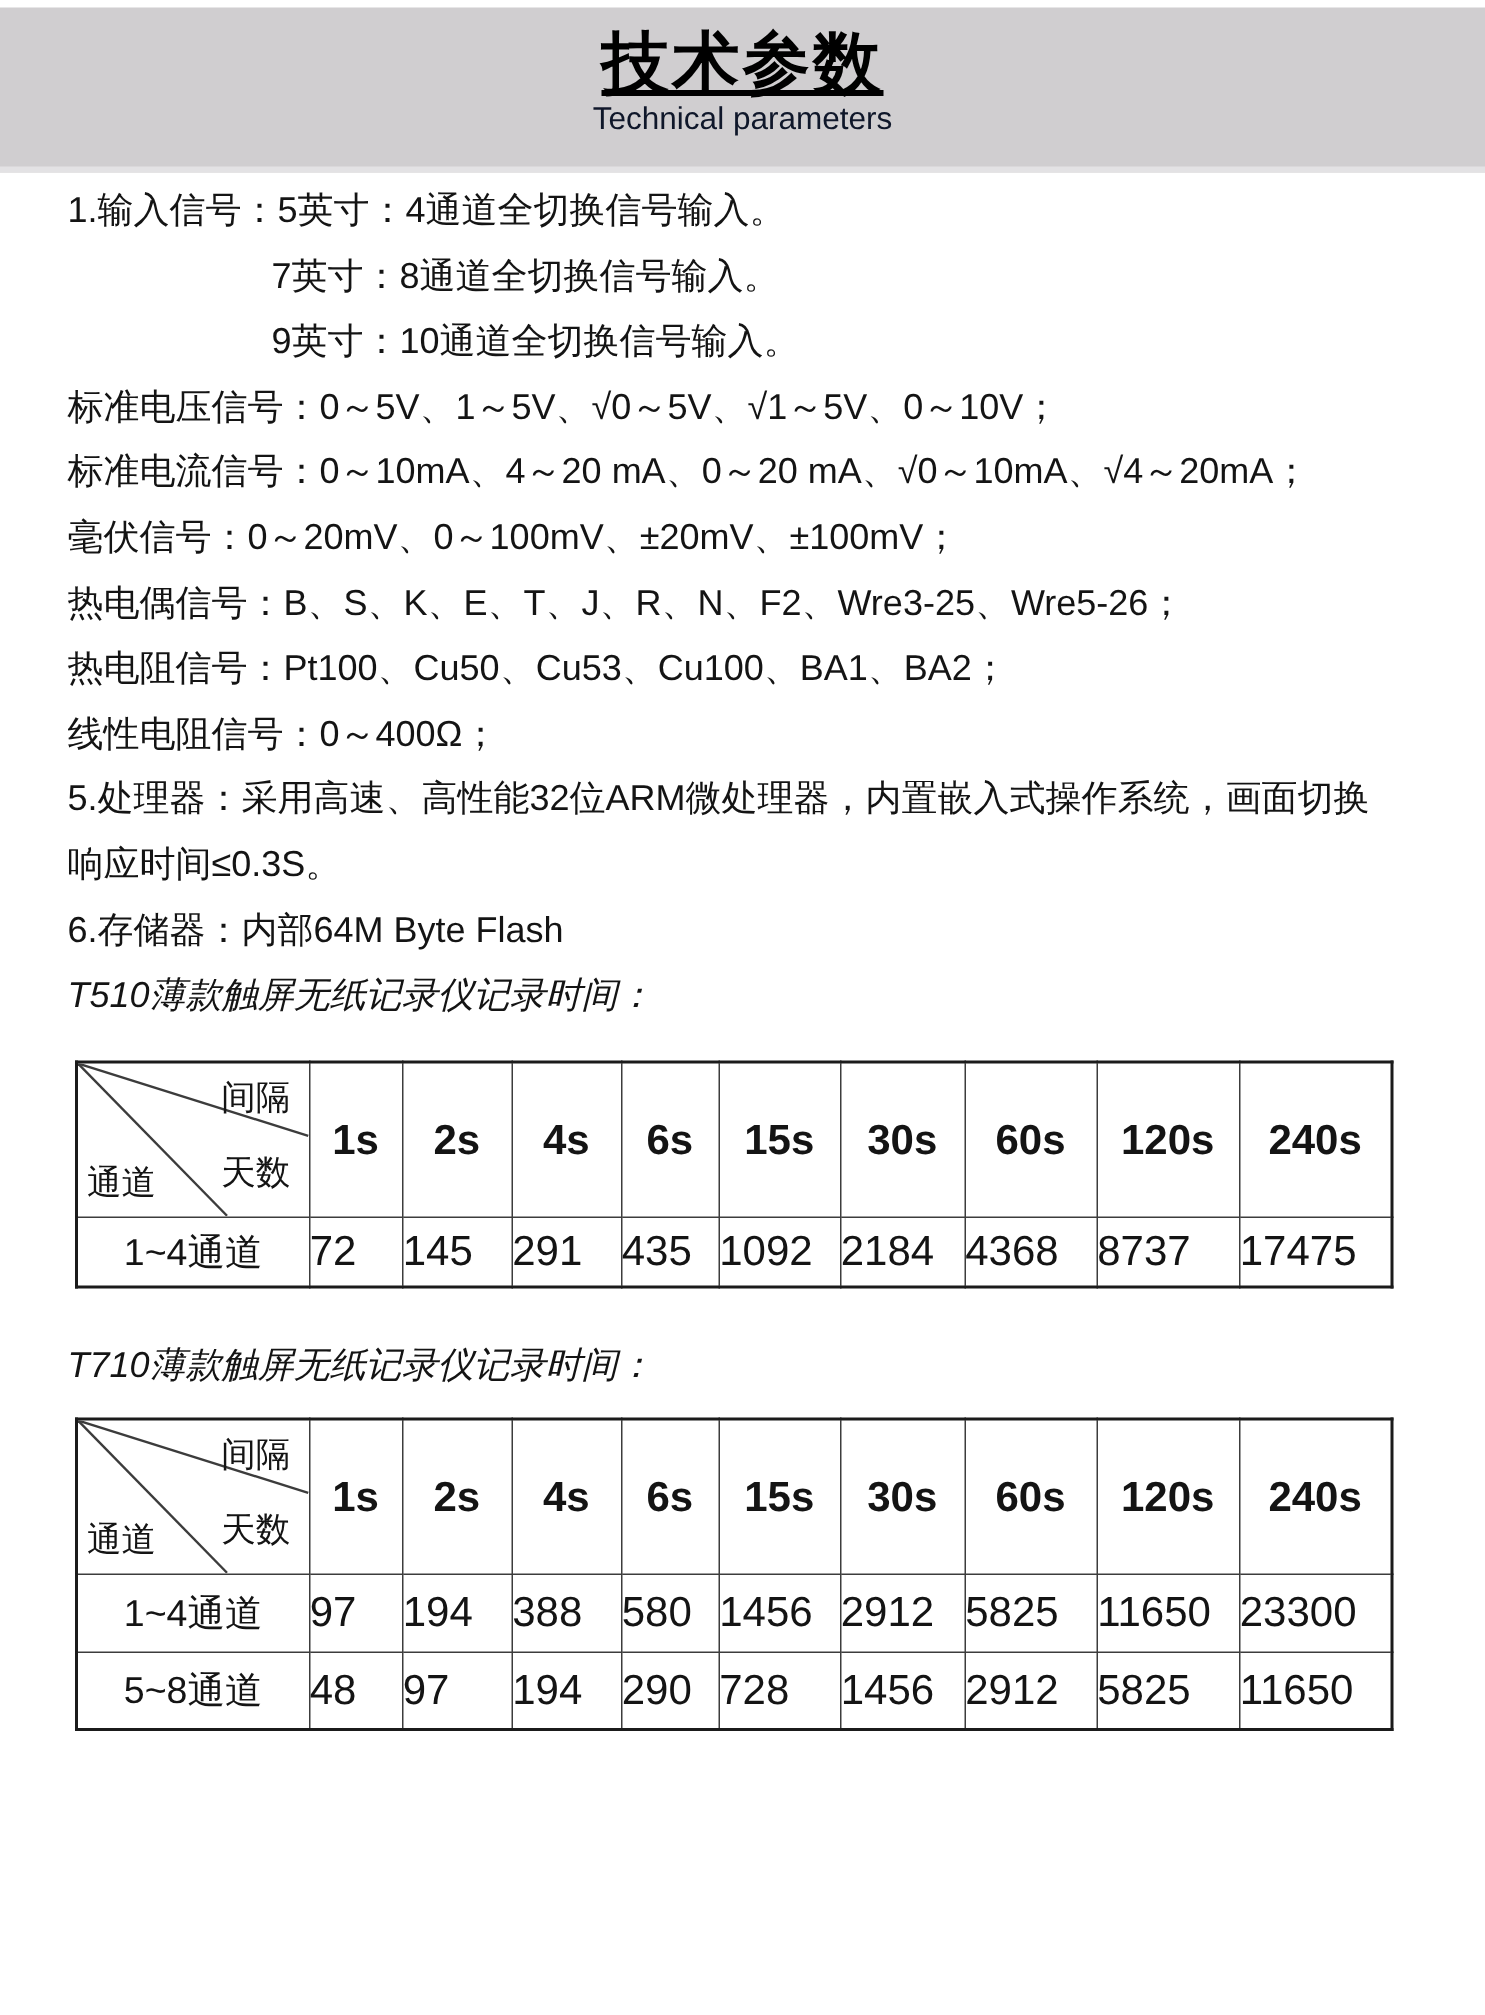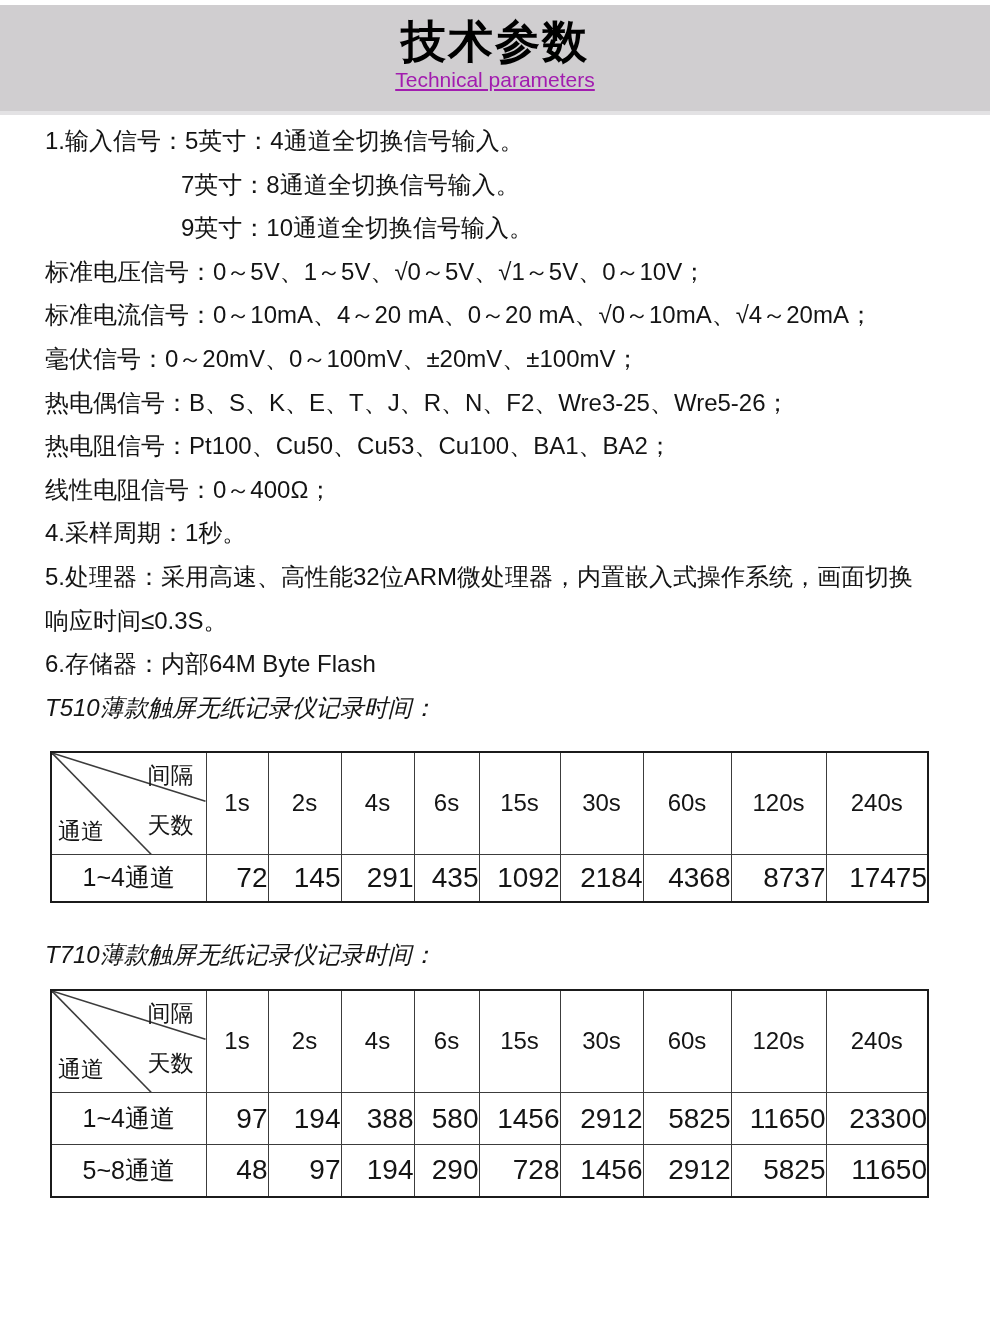--- a/index.html
+++ b/index.html
@@ -6,40 +6,40 @@
   html, body { margin: 0; padding: 0; }
   body {
     width: 990px; height: 1343px; background: #ffffff;
     font-family: "Liberation Sans", "DejaVu Sans", sans-serif;
     color: #141414; overflow: hidden;
   }
   .header-band {
     margin-top: 5px; height: 110px; background: #d0ced0;
     border-bottom: 4px solid #e3e2e4; text-align: center; padding-top: 12px;
   }
-  .page-title { font-size: 45px; font-weight: 700; line-height: 1.12; color: #000; letter-spacing: 2px; }
-  .page-subtitle { font-size: 21px; color: #a21caf; margin-top: 1px; text-decoration: underline; }
+  .page-title { font-size: 45px; font-weight: 700; line-height: 1.12; color: #000; letter-spacing: 2px; text-decoration: underline; }
+  .page-subtitle { font-size: 21px; color: #0f172a; margin-top: 1px; }
   .content { padding: 4px 20px 0 45px; }
   .spec-line { font-size: 24px; line-height: 43.6px; white-space: nowrap; }
   .spec-line.indent { padding-left: 136px; }
   .table-caption { font-size: 24px; line-height: 44px; white-space: nowrap; font-style: italic; }
   .caption-2 { margin-top: 30px; }
   .rec-table {
     border-collapse: collapse; table-layout: fixed; width: 877px;
     margin-left: 5px; border: 2px solid #1b1b1b;
   }
   .rec-table.t1 { margin-top: 21px; }
   .rec-table.t2 { margin-top: 12px; }
   .rec-table td { border: 1px solid #3c3c3c; padding: 0; }
   .hdr-row { height: 103px; }
   .t1 .data-row { height: 47px; }
   .t2 .data-row { height: 52px; }
-  .col-hdr { font-size: 24px; text-align: center; font-weight: 400; }
+  .col-hdr { font-size: 28px; text-align: center; font-weight: 700; }
   .row-label { font-size: 25px; text-align: center; padding-left: 8px; }
-  .val { font-size: 28px; text-align: right; }
+  .val { font-size: 28px; text-align: left; }
   .corner-cell { position: relative; }
   .corner-cell svg { position: absolute; left: 0; top: 0; width: 100%; height: 100%; display: block; }
   .corner-interval { position: absolute; top: 7px; right: 12px; font-size: 23px; }
   .corner-days { position: absolute; top: 57px; right: 12px; font-size: 23px; }
   .corner-channel { position: absolute; bottom: 7px; left: 6px; font-size: 23px; }
 </style>
 </head>
 <body>
 
 <div class="header-band">
@@ -50,21 +50,20 @@
 <div class="content">
   <div class="spec-line">1.输入信号：5英寸：4通道全切换信号输入。</div>
   <div class="spec-line indent">7英寸：8通道全切换信号输入。</div>
   <div class="spec-line indent">9英寸：10通道全切换信号输入。</div>
   <div class="spec-line">标准电压信号：0～5V、1～5V、√0～5V、√1～5V、0～10V；</div>
   <div class="spec-line">标准电流信号：0～10mA、4～20 mA、0～20 mA、√0～10mA、√4～20mA；</div>
   <div class="spec-line">毫伏信号：0～20mV、0～100mV、±20mV、±100mV；</div>
   <div class="spec-line">热电偶信号：B、S、K、E、T、J、R、N、F2、Wre3-25、Wre5-26；</div>
   <div class="spec-line">热电阻信号：Pt100、Cu50、Cu53、Cu100、BA1、BA2；</div>
   <div class="spec-line">线性电阻信号：0～400Ω；</div>
-  <div class="spec-line">4.采样周期：1秒。</div>
   <div class="spec-line">5.处理器：采用高速、高性能32位ARM微处理器，内置嵌入式操作系统，画面切换</div>
   <div class="spec-line">响应时间≤0.3S。</div>
   <div class="spec-line">6.存储器：内部64M Byte Flash</div>
 
   <div class="table-caption">T510薄款触屏无纸记录仪记录时间：</div>
 
   <table class="rec-table t1">
     <colgroup>
       <col style="width:155px">
         <col style="width:62px">

